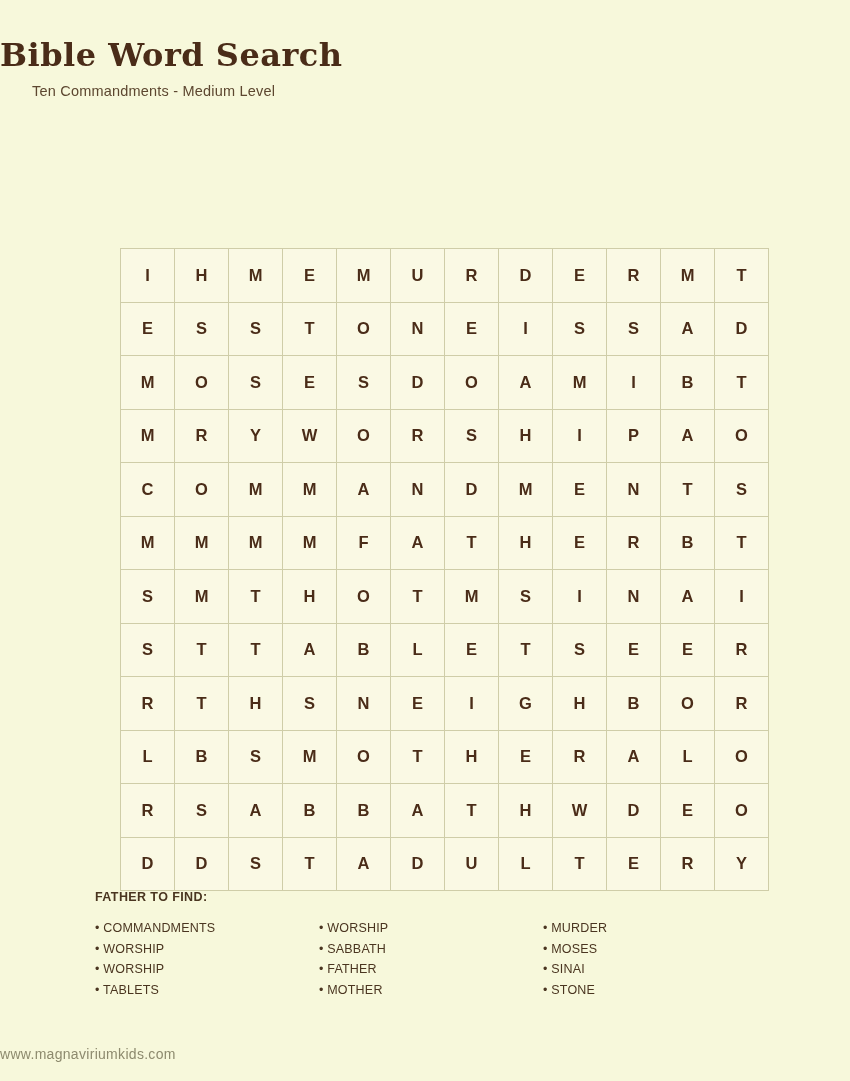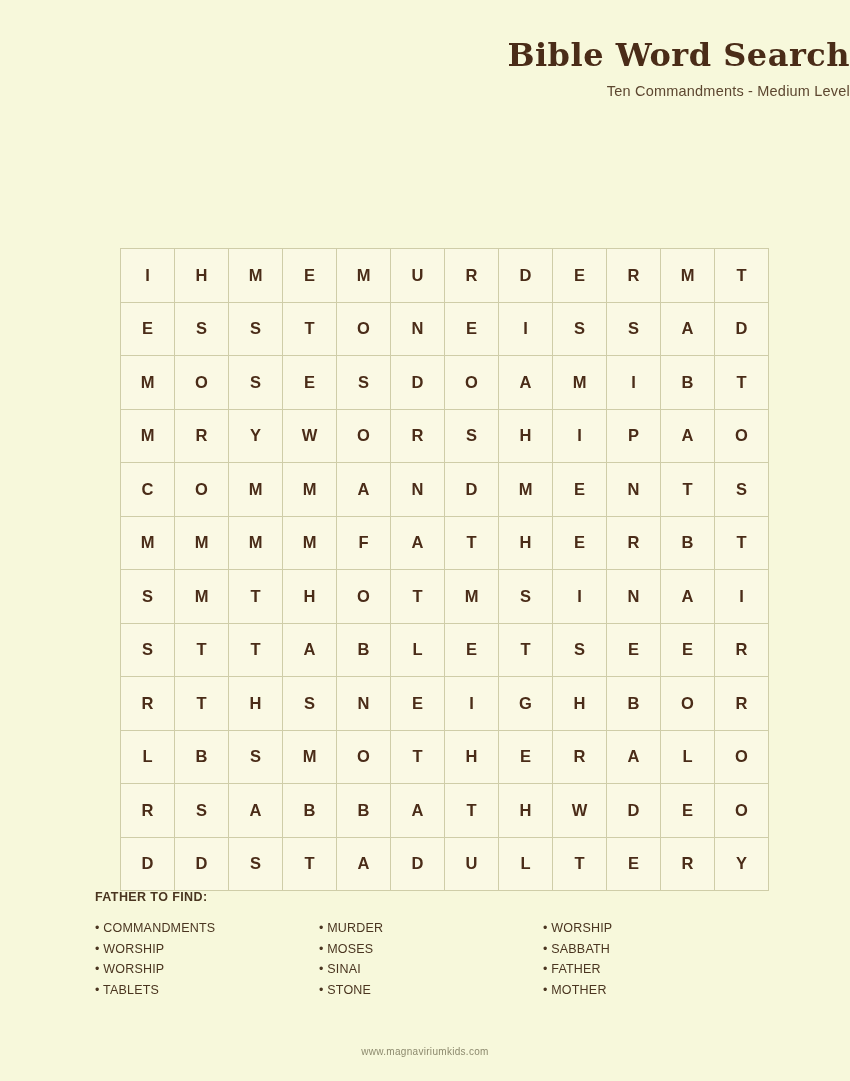--- a/index.html
+++ b/index.html
@@ -15,37 +15,38 @@
     position: relative;
     overflow: hidden;
   }
   .page {
     width: 850px;
     height: 1081px;
     box-sizing: border-box;
     position: relative;
   }
   .header {
-    text-align: right;
+    text-align: left;
     padding-top: 36px;
   }
   .title {
     font-family: "DejaVu Serif", serif;
     font-weight: bold;
     font-size: 32px;
     letter-spacing: 0.5px;
     color: #4a2c18;
     margin: 0;
   }
   .subtitle {
     font-family: "Liberation Sans", sans-serif;
     font-size: 14.5px;
     color: #5d4730;
     margin-top: 9px;
     letter-spacing: 0.2px;
+    padding-left: 32px;
   }
   .grid-wrap {
     position: absolute;
     left: 120px;
     top: 248px;
   }
   table.grid {
     border-collapse: collapse;
     border: 1px solid #c9c7a2;
   }
@@ -85,22 +86,21 @@
     font-size: 12.5px;
     color: #4a3520;
     line-height: 20.5px;
     letter-spacing: 0.2px;
   }
   .footer {
     position: absolute;
     left: 0;
     right: 0;
     top: 1046px;
-    text-align: center;
-    font-size: 10px;
+    font-size: 14px;
     color: #8d8a6e;
     letter-spacing: 0.3px;
   }
 </style>
 </head>
 <body>
 
 <div class="page">
 
   <div class="header">
@@ -286,29 +286,29 @@
   <div class="words-section">
     <div class="words-title">FATHER TO FIND:</div>
     <div class="words-cols">
       <div class="words-col">
         <div class="word-item">• COMMANDMENTS</div>
         <div class="word-item">• WORSHIP</div>
         <div class="word-item">• WORSHIP</div>
         <div class="word-item">• TABLETS</div>
       </div>
       <div class="words-col">
+        <div class="word-item">• WORSHIP</div>
+        <div class="word-item">• SABBATH</div>
+        <div class="word-item">• FATHER</div>
+        <div class="word-item">• MOTHER</div>
+      </div>
+      <div class="words-col">
         <div class="word-item">• MURDER</div>
         <div class="word-item">• MOSES</div>
         <div class="word-item">• SINAI</div>
         <div class="word-item">• STONE</div>
       </div>
-      <div class="words-col">
-        <div class="word-item">• WORSHIP</div>
-        <div class="word-item">• SABBATH</div>
-        <div class="word-item">• FATHER</div>
-        <div class="word-item">• MOTHER</div>
-      </div>
     </div>
   </div>
 
   <div class="footer">www.magnaviriumkids.com</div>
 
 </div>
 
 </body></html>

